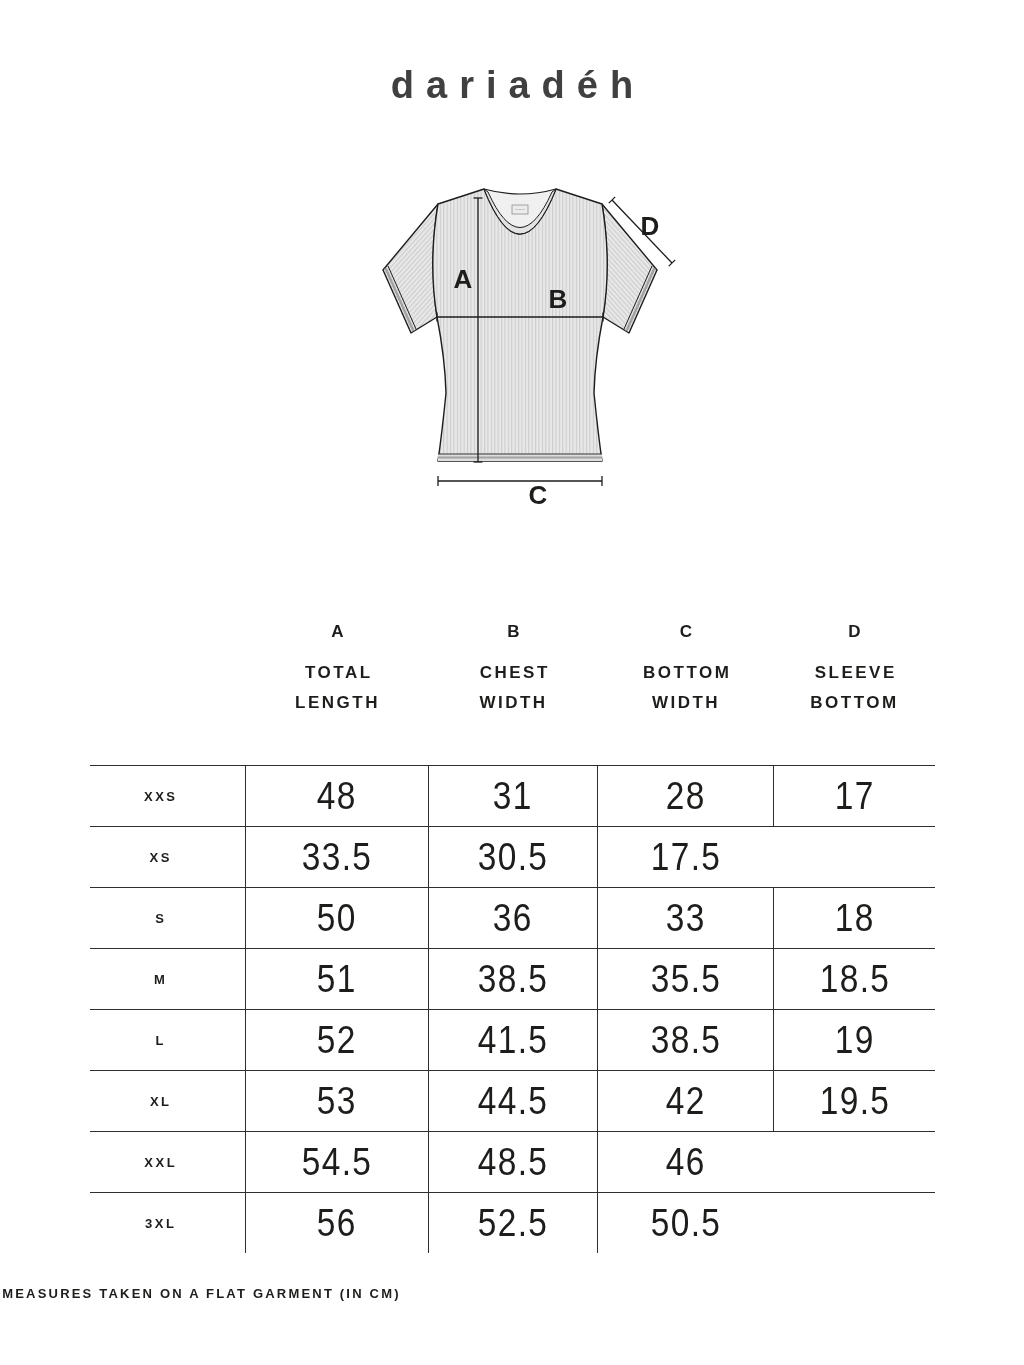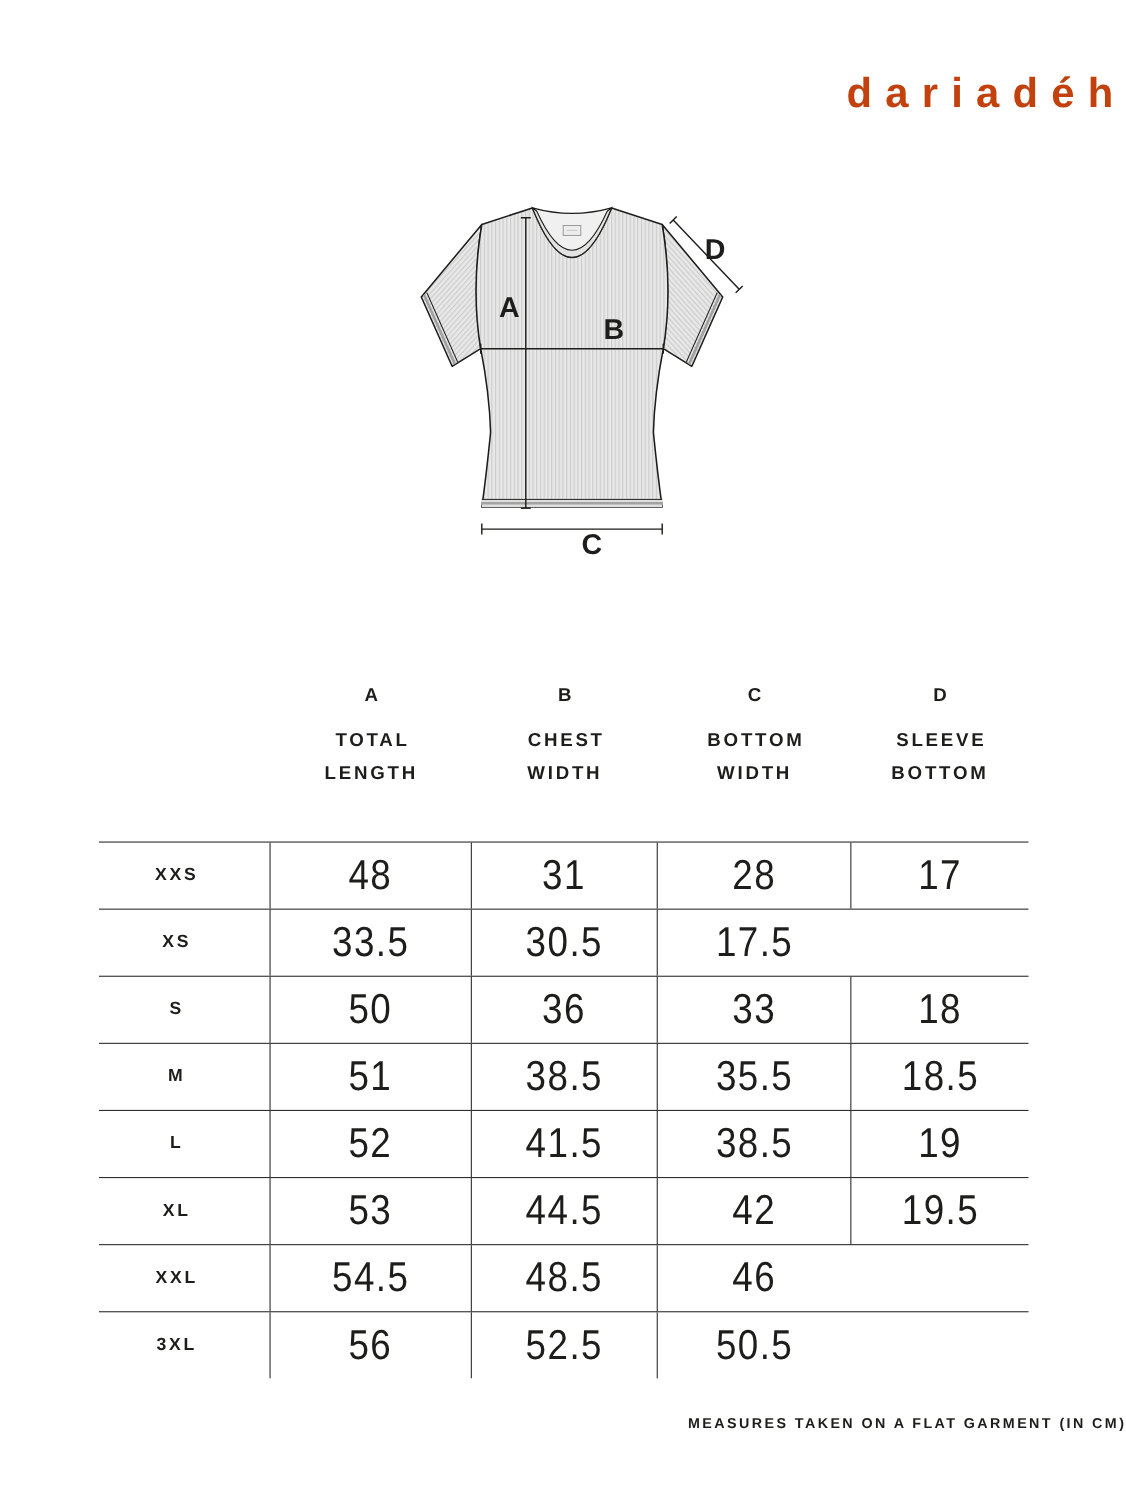--- a/index.html
+++ b/index.html
@@ -4,23 +4,23 @@
 <style>
   html,body{margin:0;padding:0;background:#ffffff;}
   body{
     width:1024px;height:1365px;position:relative;overflow:hidden;
     font-family:"Liberation Sans",sans-serif;color:#1d1d1b;
   }
   .abs{position:absolute;}
 
   
   .logo{
-    top:64px;left:0;width:1024px;text-align:right;
+    top:64px;left:0;width:1024px;text-align:center;
     font-size:38px;font-weight:700;letter-spacing:12px;text-indent:12px;
-    color:#c2410c;
+    color:#404040;
   }
 
   
   .diagram{top:178px;left:365px;width:315px;height:335px;}
 
   
   .head-grid{
     top:622px;left:90px;width:845px;
     display:grid;grid-template-columns:156px 183px 169px 176px 161px;
   }
@@ -39,29 +39,29 @@
   .trow{
     display:grid;grid-template-columns:156px 183px 169px 176px 161px;
     height:61px;border-top:1px solid #2e2e2e;box-sizing:border-box;
   }
   .cell{
     display:flex;align-items:center;justify-content:center;
     border-right:1px solid #2e2e2e;box-sizing:border-box;
   }
   .cell:last-child{border-right:none;}
   .cell.size{
-    font-size:16px;font-weight:700;letter-spacing:2.5px;text-indent:2.5px;
+    font-size:13px;font-weight:700;letter-spacing:2.5px;text-indent:2.5px;
     padding-right:16px;
   }
   .cell.num{font-size:38px;font-weight:400;color:#1d1d1b;}
   .cell.num span{display:inline-block;transform:scaleX(.88);letter-spacing:1.5px;}
 
   
   .footnote{
-    top:1286px;left:0;width:1024px;text-align:right;
+    top:1286px;left:0;width:1024px;text-align:left;
     font-size:13px;font-weight:700;letter-spacing:2.2px;text-indent:2.2px;
   }
 
   svg text{font-family:"Liberation Sans",sans-serif;font-weight:700;font-size:26px;fill:#1d1d1b;}
 </style>
 </head>
 <body>
 
 <div class="abs logo">dariadéh</div>
 

